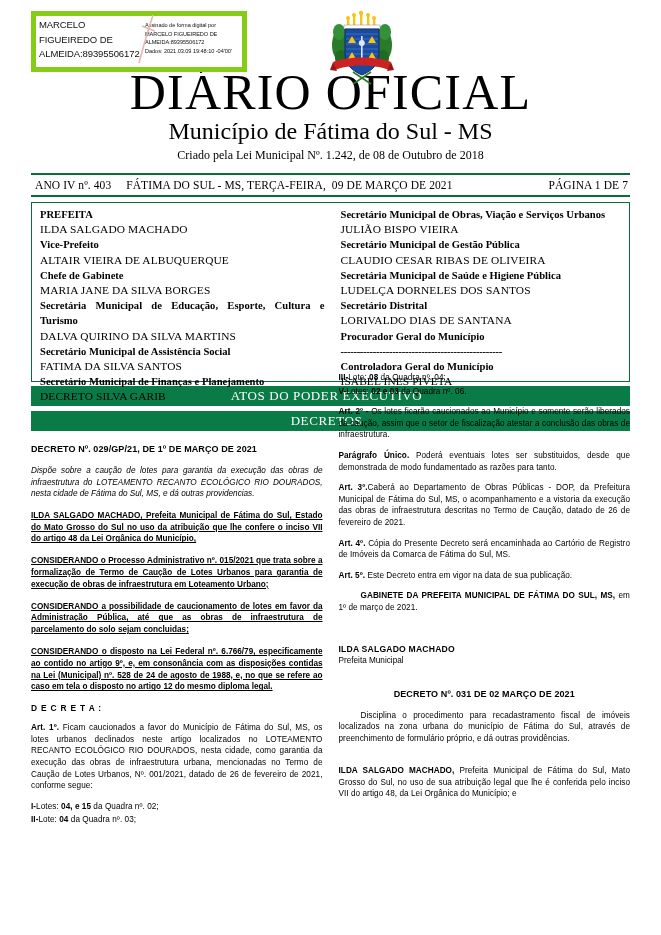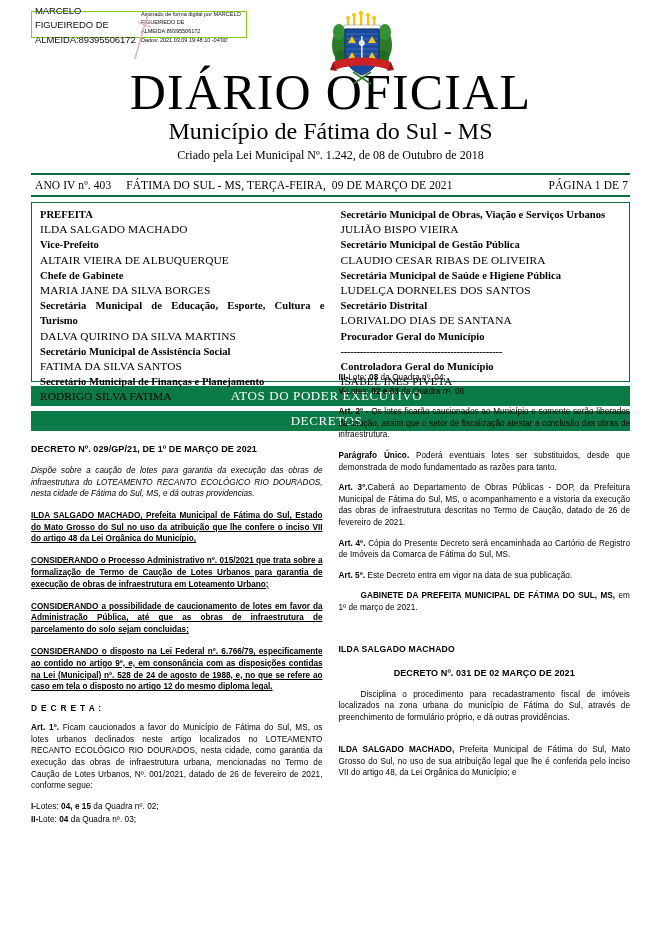--- a/index.html
+++ b/index.html
@@ -28,25 +28,25 @@
     position: relative;
     height: 62px;
     padding-top: 9px;
     box-sizing: border-box;
   }
   .sig-box {
     position: absolute;
     left: 0px;
     top: 11px;
     width: 216px;
-    height: 27px;
-    border: 1px solid #84cc16;
+    height: 61px;
+    border: 5px solid #84cc16;
     box-sizing: border-box;
     display: flex;
-    align-items: center;
+    align-items: flex-start;
     background: #fff;
   }
   .sig-name {
     width: 103px;
     font-family: "Liberation Sans", sans-serif;
     font-size: 9.5px;
     line-height: 14.5px;
     padding: 2px 2px 0 3px;
     box-sizing: border-box;
     letter-spacing: -0.1px;
@@ -335,21 +335,21 @@
       <div class="off-name">ILDA SALGADO MACHADO</div>
       <div class="off-role">Vice-Prefeito</div>
       <div class="off-name">ALTAIR VIEIRA DE ALBUQUERQUE</div>
       <div class="off-role">Chefe de Gabinete</div>
       <div class="off-name">MARIA JANE DA SILVA BORGES</div>
       <div class="off-role">Secretária Municipal de Educação, Esporte, Cultura e Turismo</div>
       <div class="off-name">DALVA QUIRINO DA SILVA MARTINS</div>
       <div class="off-role">Secretário Municipal de Assistência Social</div>
       <div class="off-name">FATIMA DA SILVA SANTOS</div>
       <div class="off-role">Secretário Municipal de Finanças e Planejamento</div>
-      <div class="off-name">RODRIGO SILVA FATIMA</div>
+      <div class="off-name">DECRETO SILVA GARIB</div>
     </div>
     <div class="off-col right">
       <div class="off-role">Secretário Municipal de Obras, Viação e Serviços Urbanos</div>
       <div class="off-name">JULIÃO BISPO VIEIRA</div>
       <div class="off-role">Secretário Municipal de Gestão Pública</div>
       <div class="off-name">CLAUDIO CESAR RIBAS DE OLIVEIRA</div>
       <div class="off-role">Secretária Municipal de Saúde e Higiene Pública</div>
       <div class="off-name">LUDELÇA DORNELES DOS SANTOS</div>
       <div class="off-role">Secretário Distrital</div>
       <div class="off-name">LORIVALDO DIAS DE SANTANA</div>
@@ -399,20 +399,21 @@
 
       <p class="t"><span class="b">Art. 4º.</span><span> Cópia do Presente Decreto será encaminhada ao Cartório de Registro de Imóveis da Comarca de Fátima do Sul, MS.</span></p>
 
       <p class="t"><span class="b">Art. 5º.</span><span> Este Decreto entra em vigor na data de sua publicação.</span></p>
 
       <p class="t indent"><span class="b">GABINETE DA PREFEITA MUNICIPAL DE FÁTIMA DO SUL, MS,</span><span> em 1º de março de 2021.</span></p>
 
       <div class="spacer-20"></div>
 
       <p class="sign-name">ILDA SALGADO MACHADO</p>
+      <p class="sign-role">Prefeita Municipal</p>
 
       <div class="spacer-12"></div>
 
       <div class="dec-title center">DECRETO Nº. 031 DE 02 MARÇO DE 2021</div>
 
       <p class="t indent">Disciplina o procedimento para recadastramento fiscal de imóveis localizados na zona urbana do município de Fátima do Sul, através de preenchimento de formulário próprio, e dá outras providências.</p>
 
       <div class="spacer-12"></div>
 
       <p class="t"><span class="b">ILDA SALGADO MACHADO,</span><span> Prefeita Municipal de Fátima do Sul, Mato Grosso do Sul, no uso de sua atribuição legal que lhe é conferida pelo inciso VII do artigo 48, da Lei Orgânica do Município; e</span></p>

